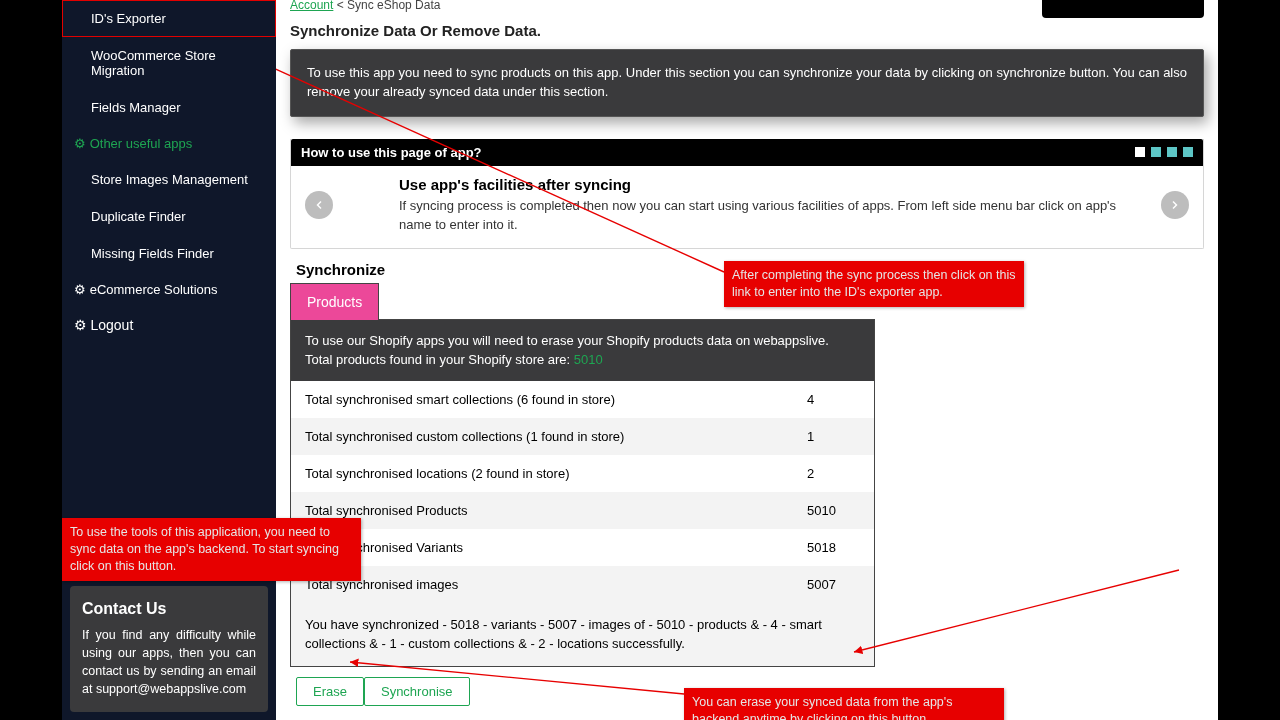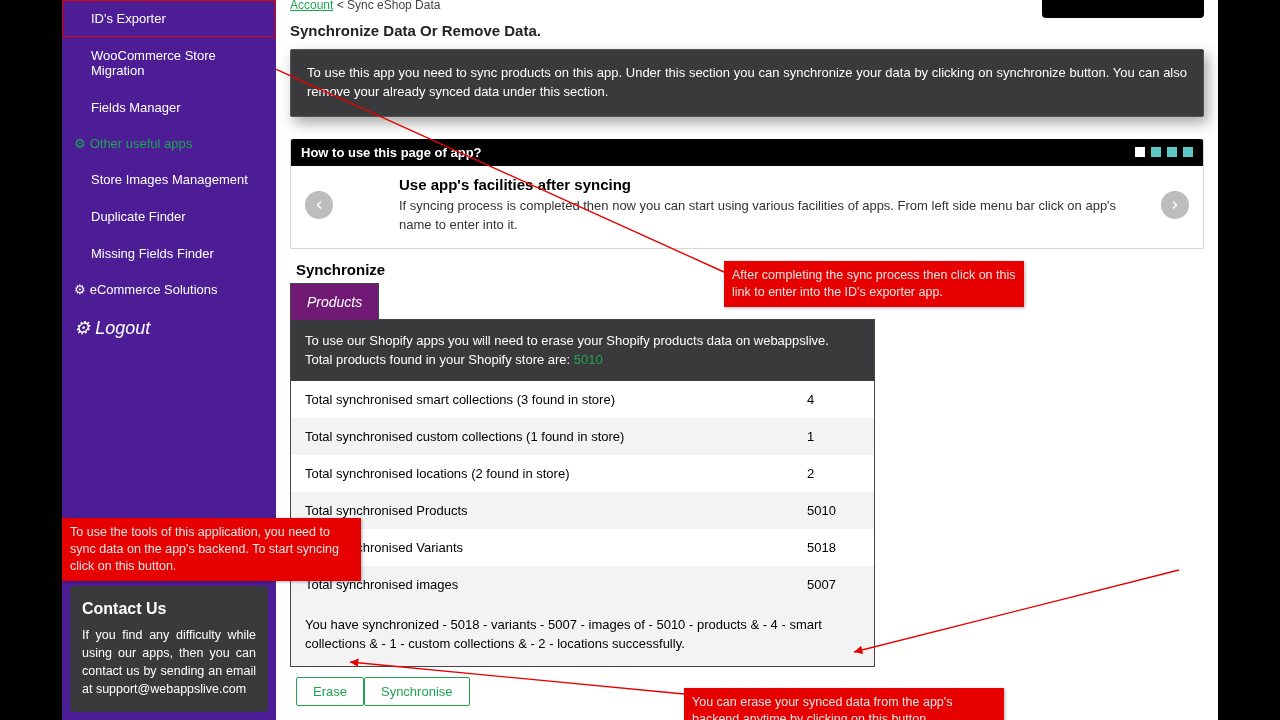--- a/index.html
+++ b/index.html
@@ -1,25 +1,25 @@
 <!DOCTYPE html>
 <html><head>
 <meta charset="utf-8">
 <style>
 * { margin: 0; padding: 0; box-sizing: border-box; }
 body { font-family: -apple-system, BlinkMacSystemFont, "Segoe UI", Arial, sans-serif; background: #000; width: 1280px; height: 720px; overflow: hidden; position: relative; }
 .app-wrapper { position: absolute; left: 62px; top: 0; width: 1156px; height: 720px; background: #fff; display: flex; }
-.sidebar { width: 214px; background: #4c1d95; color: #fff; display: flex; flex-direction: column; }
+.sidebar { width: 214px; background: #0f172a; color: #fff; display: flex; flex-direction: column; }
 .nav { list-style: none; flex: 1; }
 .nav-item { padding: 10px 14px 10px 28px; color: #fff; font-size: 13px; cursor: pointer; border: 1px solid transparent; }
 .nav-item.framed { border: 1px solid #e20000; }
 .nav-group { padding: 10px 14px 10px 12px; font-size: 13px; color: #1ea552; cursor: pointer; }
 .nav-group .gear, .nav-white .gear { margin-right: 4px; }
 .nav-white { padding: 10px 14px 10px 12px; color: #fff; font-size: 13px; cursor: pointer; }
-.nav-logout { padding: 10px 14px 10px 12px; color: #fff; font-size: 18px; cursor: pointer; font-style: italic; }
+.nav-logout { padding: 10px 14px 10px 12px; color: #fff; font-size: 14px; cursor: pointer; }
 .contact-block { padding: 14px 12px; background: #3a3a3c; margin: 8px; border-radius: 4px; }
 .contact-title { font-size: 16px; font-weight: 700; margin-bottom: 8px; }
 .contact-body { font-size: 12.5px; line-height: 1.45; text-align: justify; }
 
 .main { flex: 1; background: #fff; padding: 0 14px; overflow: hidden; position: relative; }
 .breadcrumb { font-size: 12px; margin-bottom: 10px; margin-top: -2px;}
 .breadcrumb a { color: #1ea552; text-decoration: underline; }
 .breadcrumb span { color: #444; }
 .heading { font-size: 15px; font-weight: 700; color: #222; margin-bottom: 10px; }
 .info-banner { background: #3a3a3c; color: #fff; padding: 14px 16px; font-size: 13px; border-radius: 2px; text-align: justify; line-height: 1.45; margin-bottom: 22px; border: 1px solid #555; box-shadow: 4px 6px 14px rgba(0,0,0,0.35); }
@@ -30,21 +30,21 @@
 .dot { width: 10px; height: 10px; background: #5dc6c6; }
 .dot.active { background: #fff; }
 .howto-body { display: flex; align-items: center; gap: 14px; padding: 10px 14px 14px; position: relative; }
 .arrow-circle { width: 28px; height: 28px; border-radius: 50%; background: #bdbdbd; display: flex; align-items: center; justify-content: center; cursor: pointer; flex-shrink: 0; }
 .arrow-circle svg { fill: #fff; }
 .howto-text { flex: 1; }
 .howto-title { font-size: 15px; font-weight: 700; margin-bottom: 4px; }
 .howto-desc { font-size: 13px; color: #333; line-height: 1.45; }
 
 .sync-label { font-size: 15px; font-weight: 700; padding-left: 6px; margin-bottom: 4px; }
-.tab { display: inline-block; background: #701a75; color: #fff; padding: 10px 16px; font-size: 14px; border: 1px solid #444; border-bottom: none; position: relative; top: 1px; font-style: italic;}
+.tab { display: inline-block; background: #ec4899; color: #fff; padding: 10px 16px; font-size: 14px; border: 1px solid #444; border-bottom: none; position: relative; top: 1px;}
 .tab-body { border: 1px solid #444; width: 585px; }
 .tab-intro { background: #3a3a3c; color: #fff; padding: 12px 14px; font-size: 13px; line-height: 1.4; }
 .tab-intro .count { color: #1ea552; }
 .stat-row { display: flex; font-size: 13px; }
 .stat-row:nth-child(even) { background: #f3f3f3; }
 .stat-label { flex: 1; padding: 11px 14px; }
 .stat-val { width: 82px; padding: 11px 14px; border-left: 1px solid rgba(0,0,0,0); }
 .summary { padding: 12px 14px; font-size: 13px; background: #f3f3f3; line-height: 1.5; }
 
 .btn-row { width: 585px; display: flex; justify-content: flex-start; padding: 10px 6px 10px 6px; }
@@ -124,21 +124,21 @@
     <div class="sync-label">Synchronize</div>
 
     <div class="tab">Products</div>
     <div class="tab-body">
       <div class="tab-intro">
         <div>To use our Shopify apps you will need to erase your Shopify products data on webappslive.</div>
         <div><span>Total products found in your Shopify store are: </span><span class="count">5010</span></div>
       </div>
       <div id="stats-container">
           <div class="stat-row">
-            <div class="stat-label">Total synchronised smart collections (3 found in store)</div>
+            <div class="stat-label">Total synchronised smart collections (6 found in store)</div>
             <div class="stat-val">4</div>
           </div>
           <div class="stat-row">
             <div class="stat-label">Total synchronised custom collections (1 found in store)</div>
             <div class="stat-val">1</div>
           </div>
           <div class="stat-row">
             <div class="stat-label">Total synchronised locations (2 found in store)</div>
             <div class="stat-val">2</div>
           </div>

